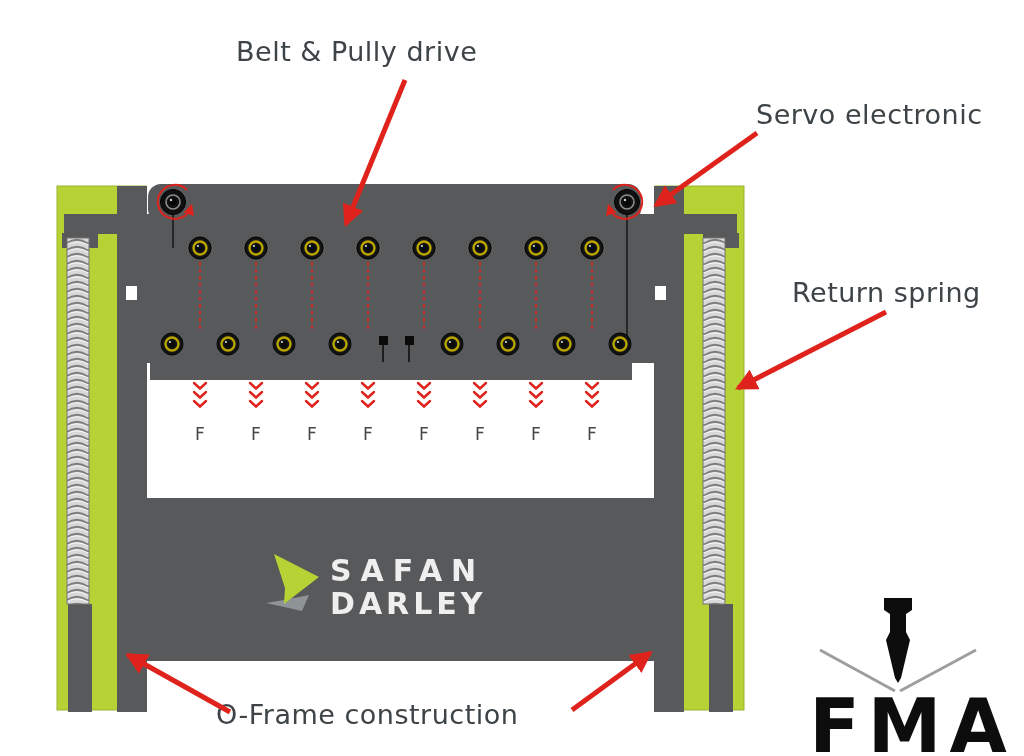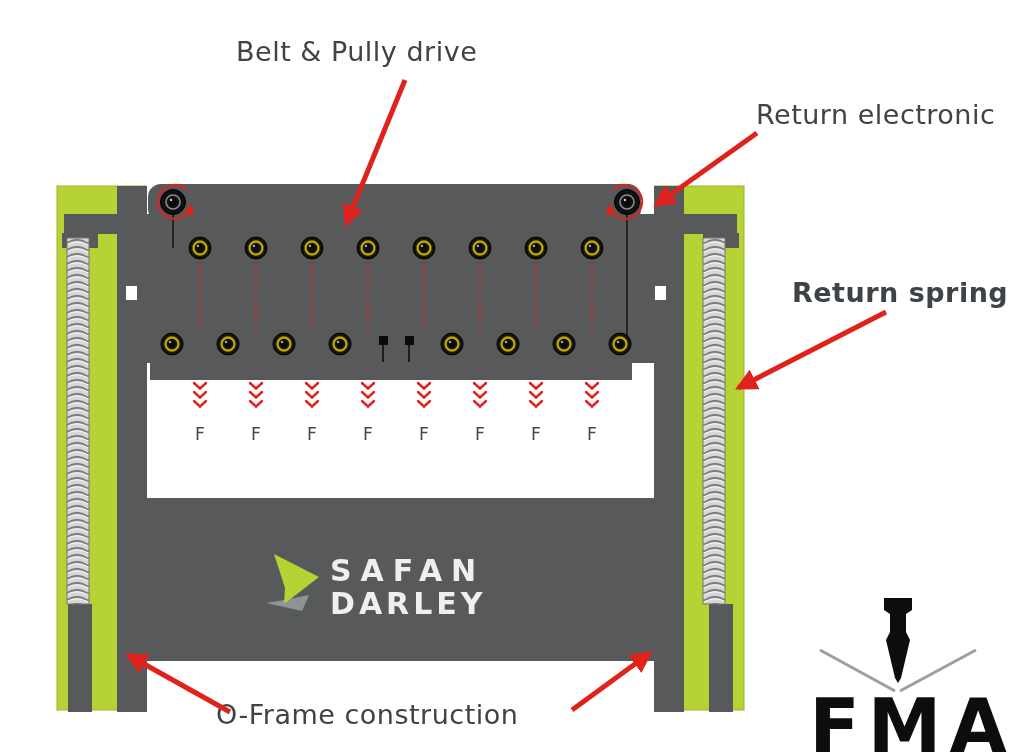--- a/index.html
+++ b/index.html
@@ -14,23 +14,23 @@
   }
   svg{position:absolute;left:0;top:0;}
 </style>
 </head>
 <body>
 
 <div id="canvas">
 
   <div class="label" style="left:236px;top:36px;">Belt &amp; Pully drive</div>
 
-  <div class="label" style="left:756px;top:99px;">Return electronic</div>
+  <div class="label" style="left:756px;top:99px;">Servo electronic</div>
 
-  <div class="label" style="left:792px;top:277px;font-weight:bold;">Return spring</div>
+  <div class="label" style="left:792px;top:277px;">Return spring</div>
 
   <div class="label" style="left:216px;top:699px;">O-Frame construction</div>
 
   <svg width="1024" height="756" viewBox="0 0 1024 756">
     <defs>
       <marker id="arrowBig" viewBox="0 0 10 10" refX="8.5" refY="5" markerWidth="4.4" markerHeight="4.4" orient="auto">
         <path d="M0 0 L10 5 L0 10 Z" fill="#df231c"></path>
       </marker>
       <marker id="arrowSmall" viewBox="0 0 10 10" refX="7" refY="5" markerWidth="5.5" markerHeight="5.5" orient="auto">
         <path d="M0 0 L10 5 L0 10 Z" fill="#df231c"></path>

